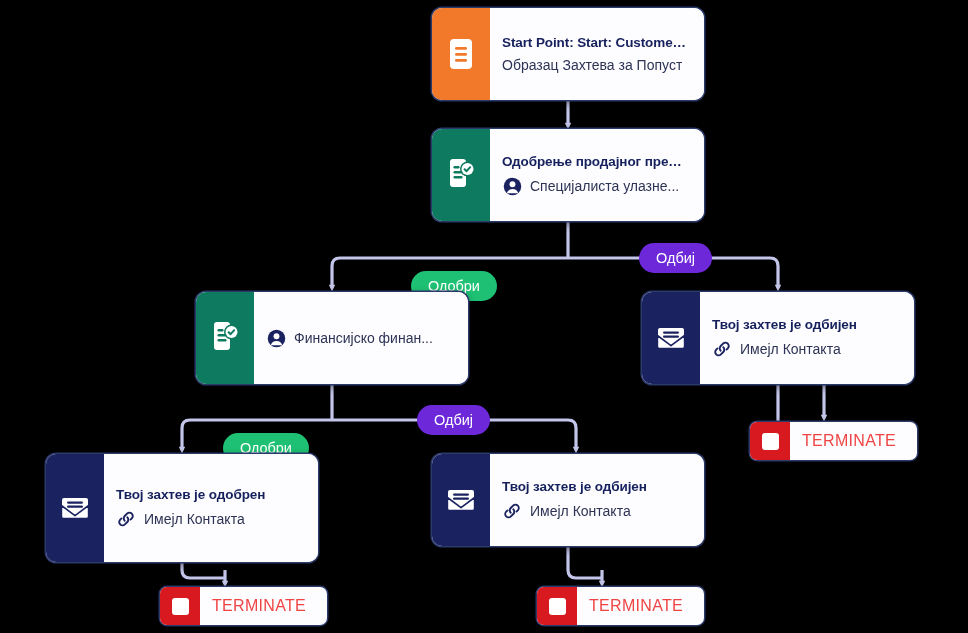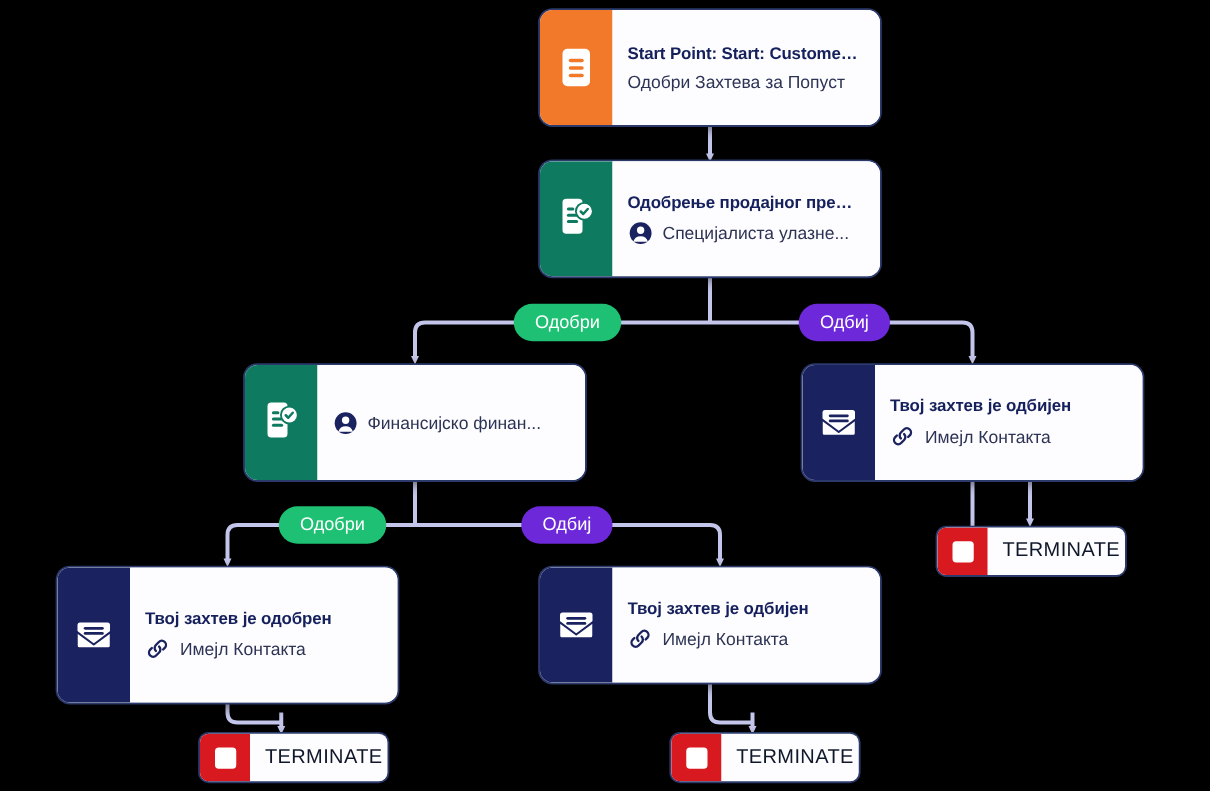--- a/index.html
+++ b/index.html
@@ -95,21 +95,21 @@
     align-items: center;
     justify-content: center;
     height: 30px;
     padding: 0 17px;
     border-radius: 15px;
     color: #ffffff;
     font-size: 14.5px;
     font-weight: normal;
     white-space: nowrap;
   }
-  .pill-approve { background: #1ec173; }
+  .pill-approve { background: #1ec173; margin-top: 28px; }
   .pill-reject  { background: #6d28d9; }
 
   
   .terminate {
     position: absolute;
     display: flex;
     align-items: stretch;
     height: 38px;
     border-radius: 7px;
     background: #fdfdff;
@@ -126,23 +126,23 @@
   }
   .terminate-square {
     width: 17px;
     height: 17px;
     background: #ffffff;
     border-radius: 3px;
   }
   .terminate-label {
     display: flex;
     align-items: center;
-    padding: 0 4px 0 12px;
+    padding: 0 21px 0 12px;
     font-size: 16px;
-    color: #0f172a;
+    color: #ef4444;
     letter-spacing: 0.3px;
     white-space: nowrap;
   }
 </style>
 </head>
 <body>
 
 <div id="canvas">
 
   <svg id="edges" viewBox="0 0 968 633">
@@ -181,21 +181,21 @@
       <svg width="30" height="34" viewBox="0 0 30 34" aria-hidden="true">
         <rect x="4" y="2" width="22" height="30" rx="4" fill="#ffffff"></rect>
         <rect x="9" y="10" width="12" height="2.8" rx="1.4" fill="#f2792a"></rect>
         <rect x="9" y="16" width="12" height="2.8" rx="1.4" fill="#f2792a"></rect>
         <rect x="9" y="22" width="12" height="2.8" rx="1.4" fill="#f2792a"></rect>
       </svg>
     </div>
     <div class="node-body">
       <div class="node-title">Start Point: Start: Customer ...</div>
       <div class="node-sub">
-        <span class="node-sub-text">Одобри Захтева за Попуст</span>
+        <span class="node-sub-text">Образац Захтева за Попуст</span>
       </div>
     </div>
   </div>
 
   <div class="node" style="left:432px; top:129px; width:272px; height:92px;">
     <div class="node-icon ic-teal">
       <svg width="32" height="34" viewBox="0 0 32 34" aria-hidden="true">
         <path d="M5 4a3 3 0 0 1 3-3h10a3 3 0 0 1 3 3v22a3 3 0 0 1-3 3H8a3 3 0 0 1-3-3z" fill="#ffffff"></path>
         <rect x="8.5" y="8" width="6" height="2.4" rx="1.2" fill="#0e7a5f"></rect>
         <rect x="8.5" y="13" width="9" height="2.4" rx="1.2" fill="#0e7a5f"></rect>

